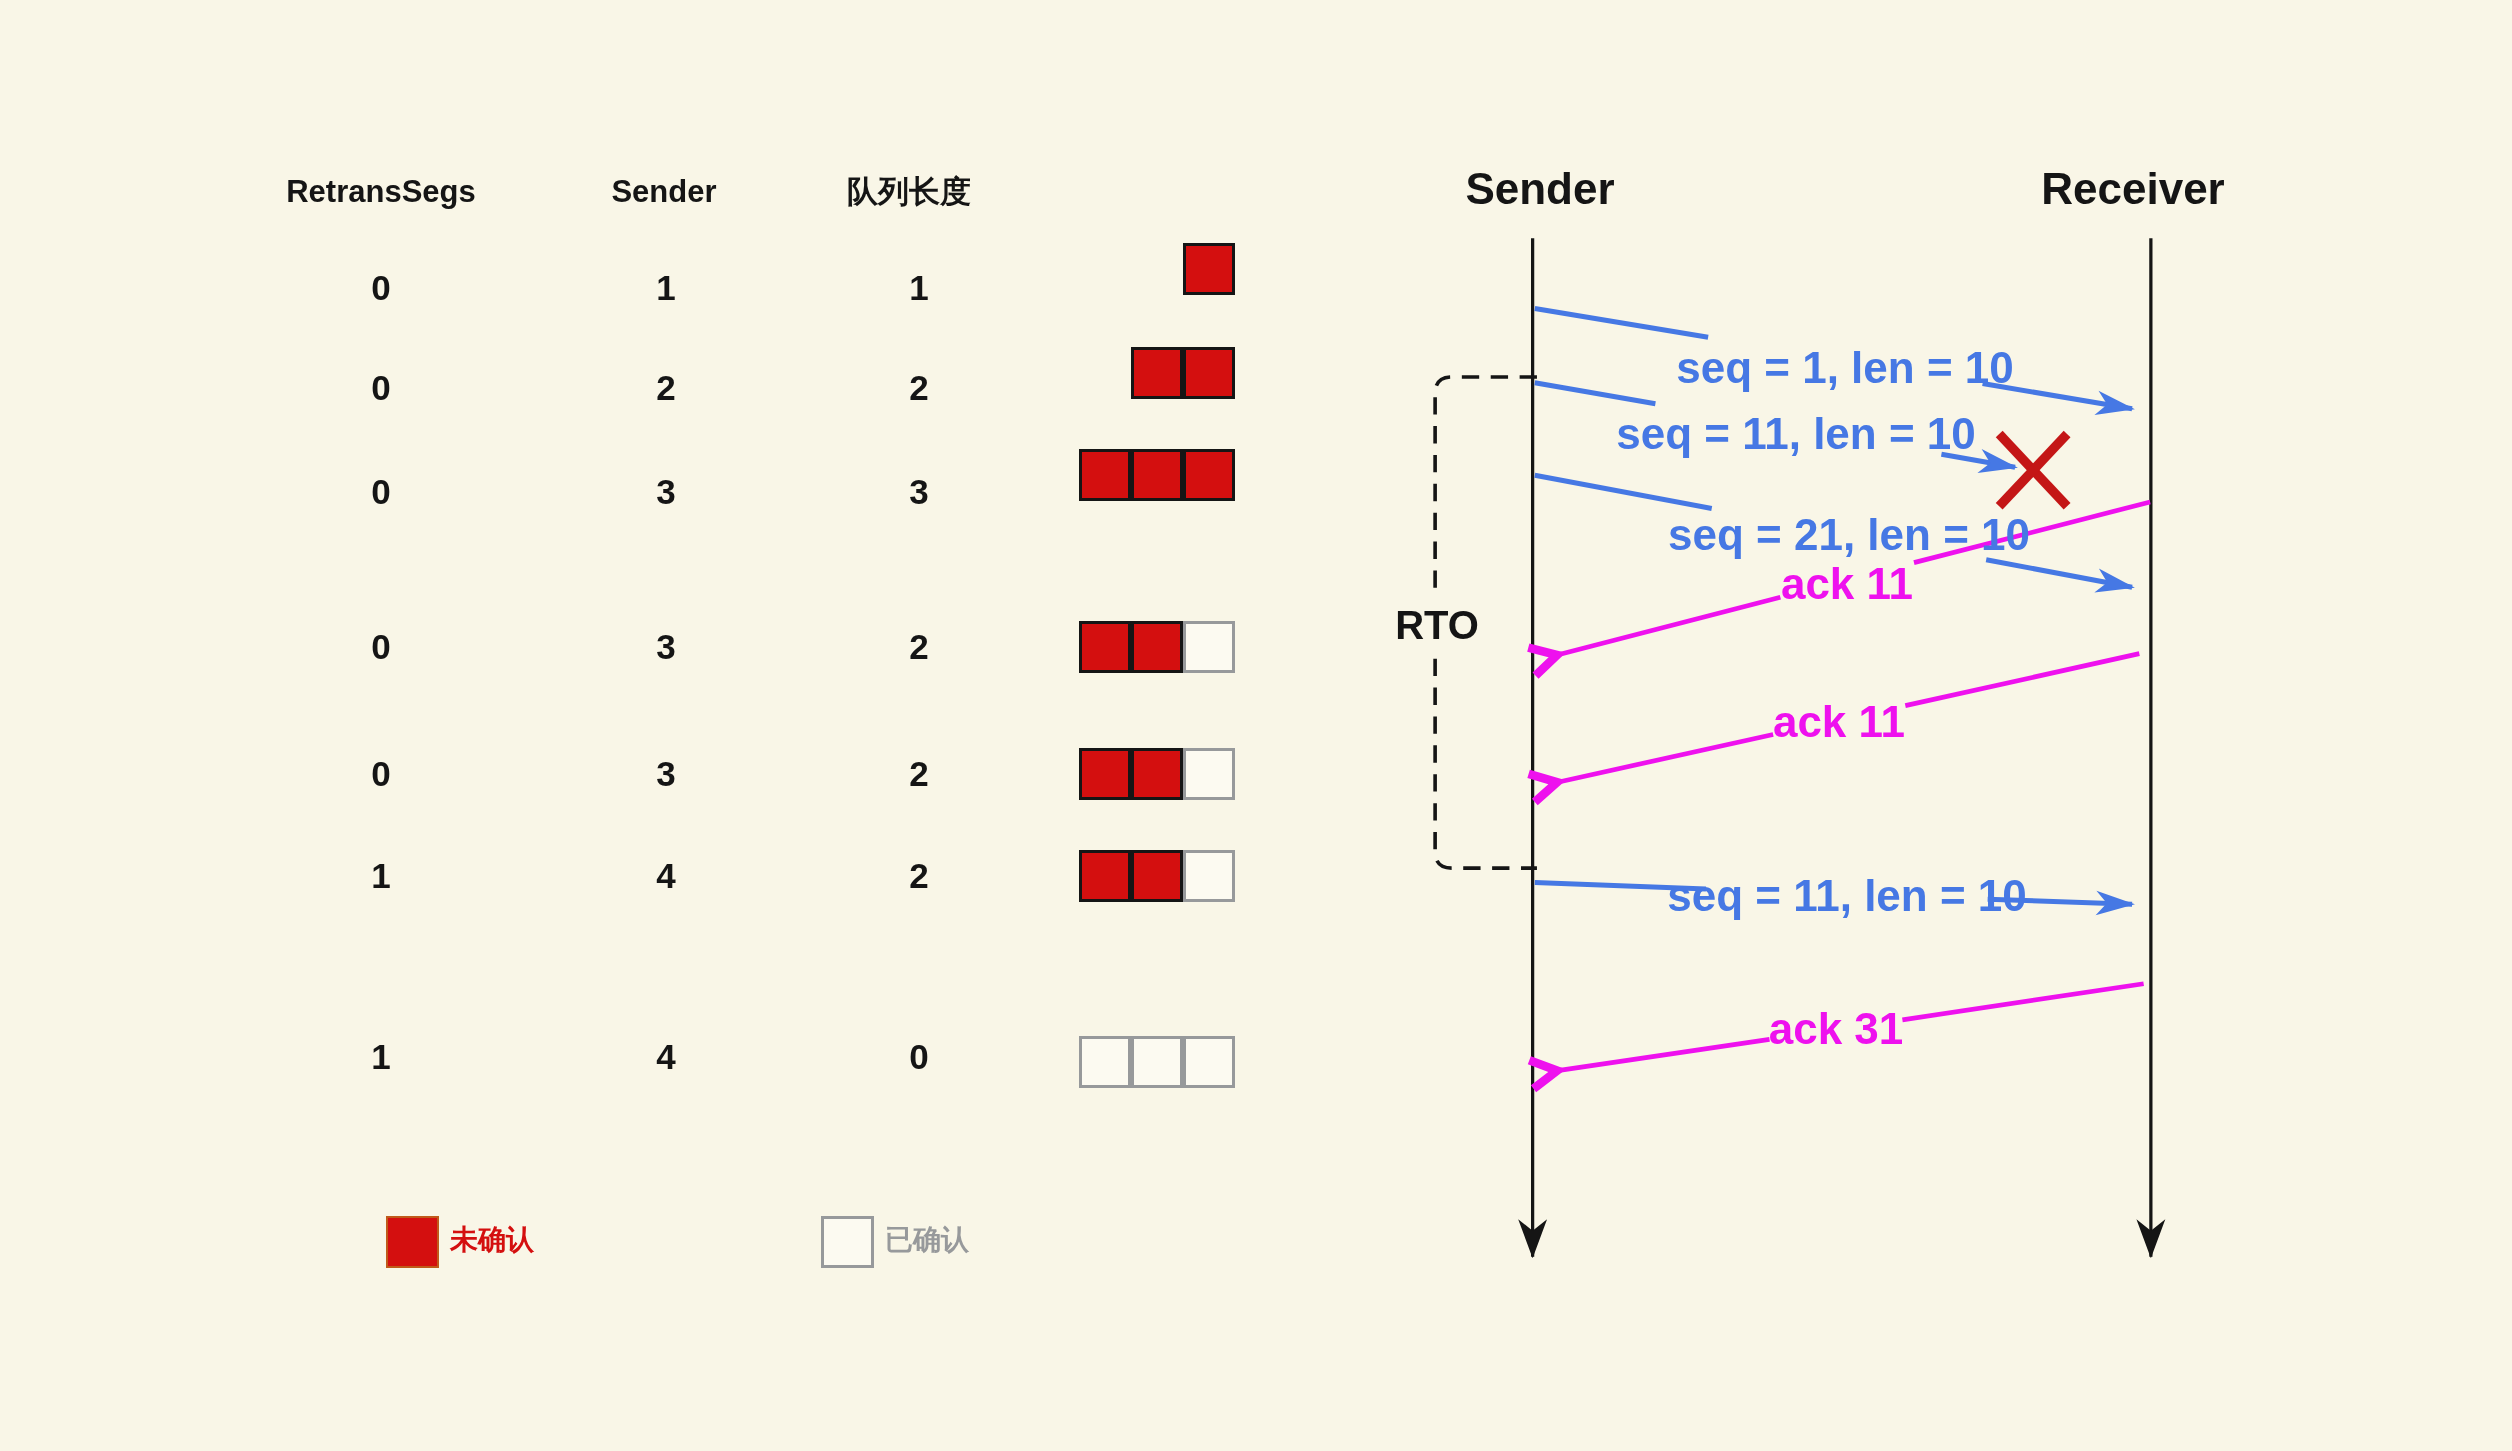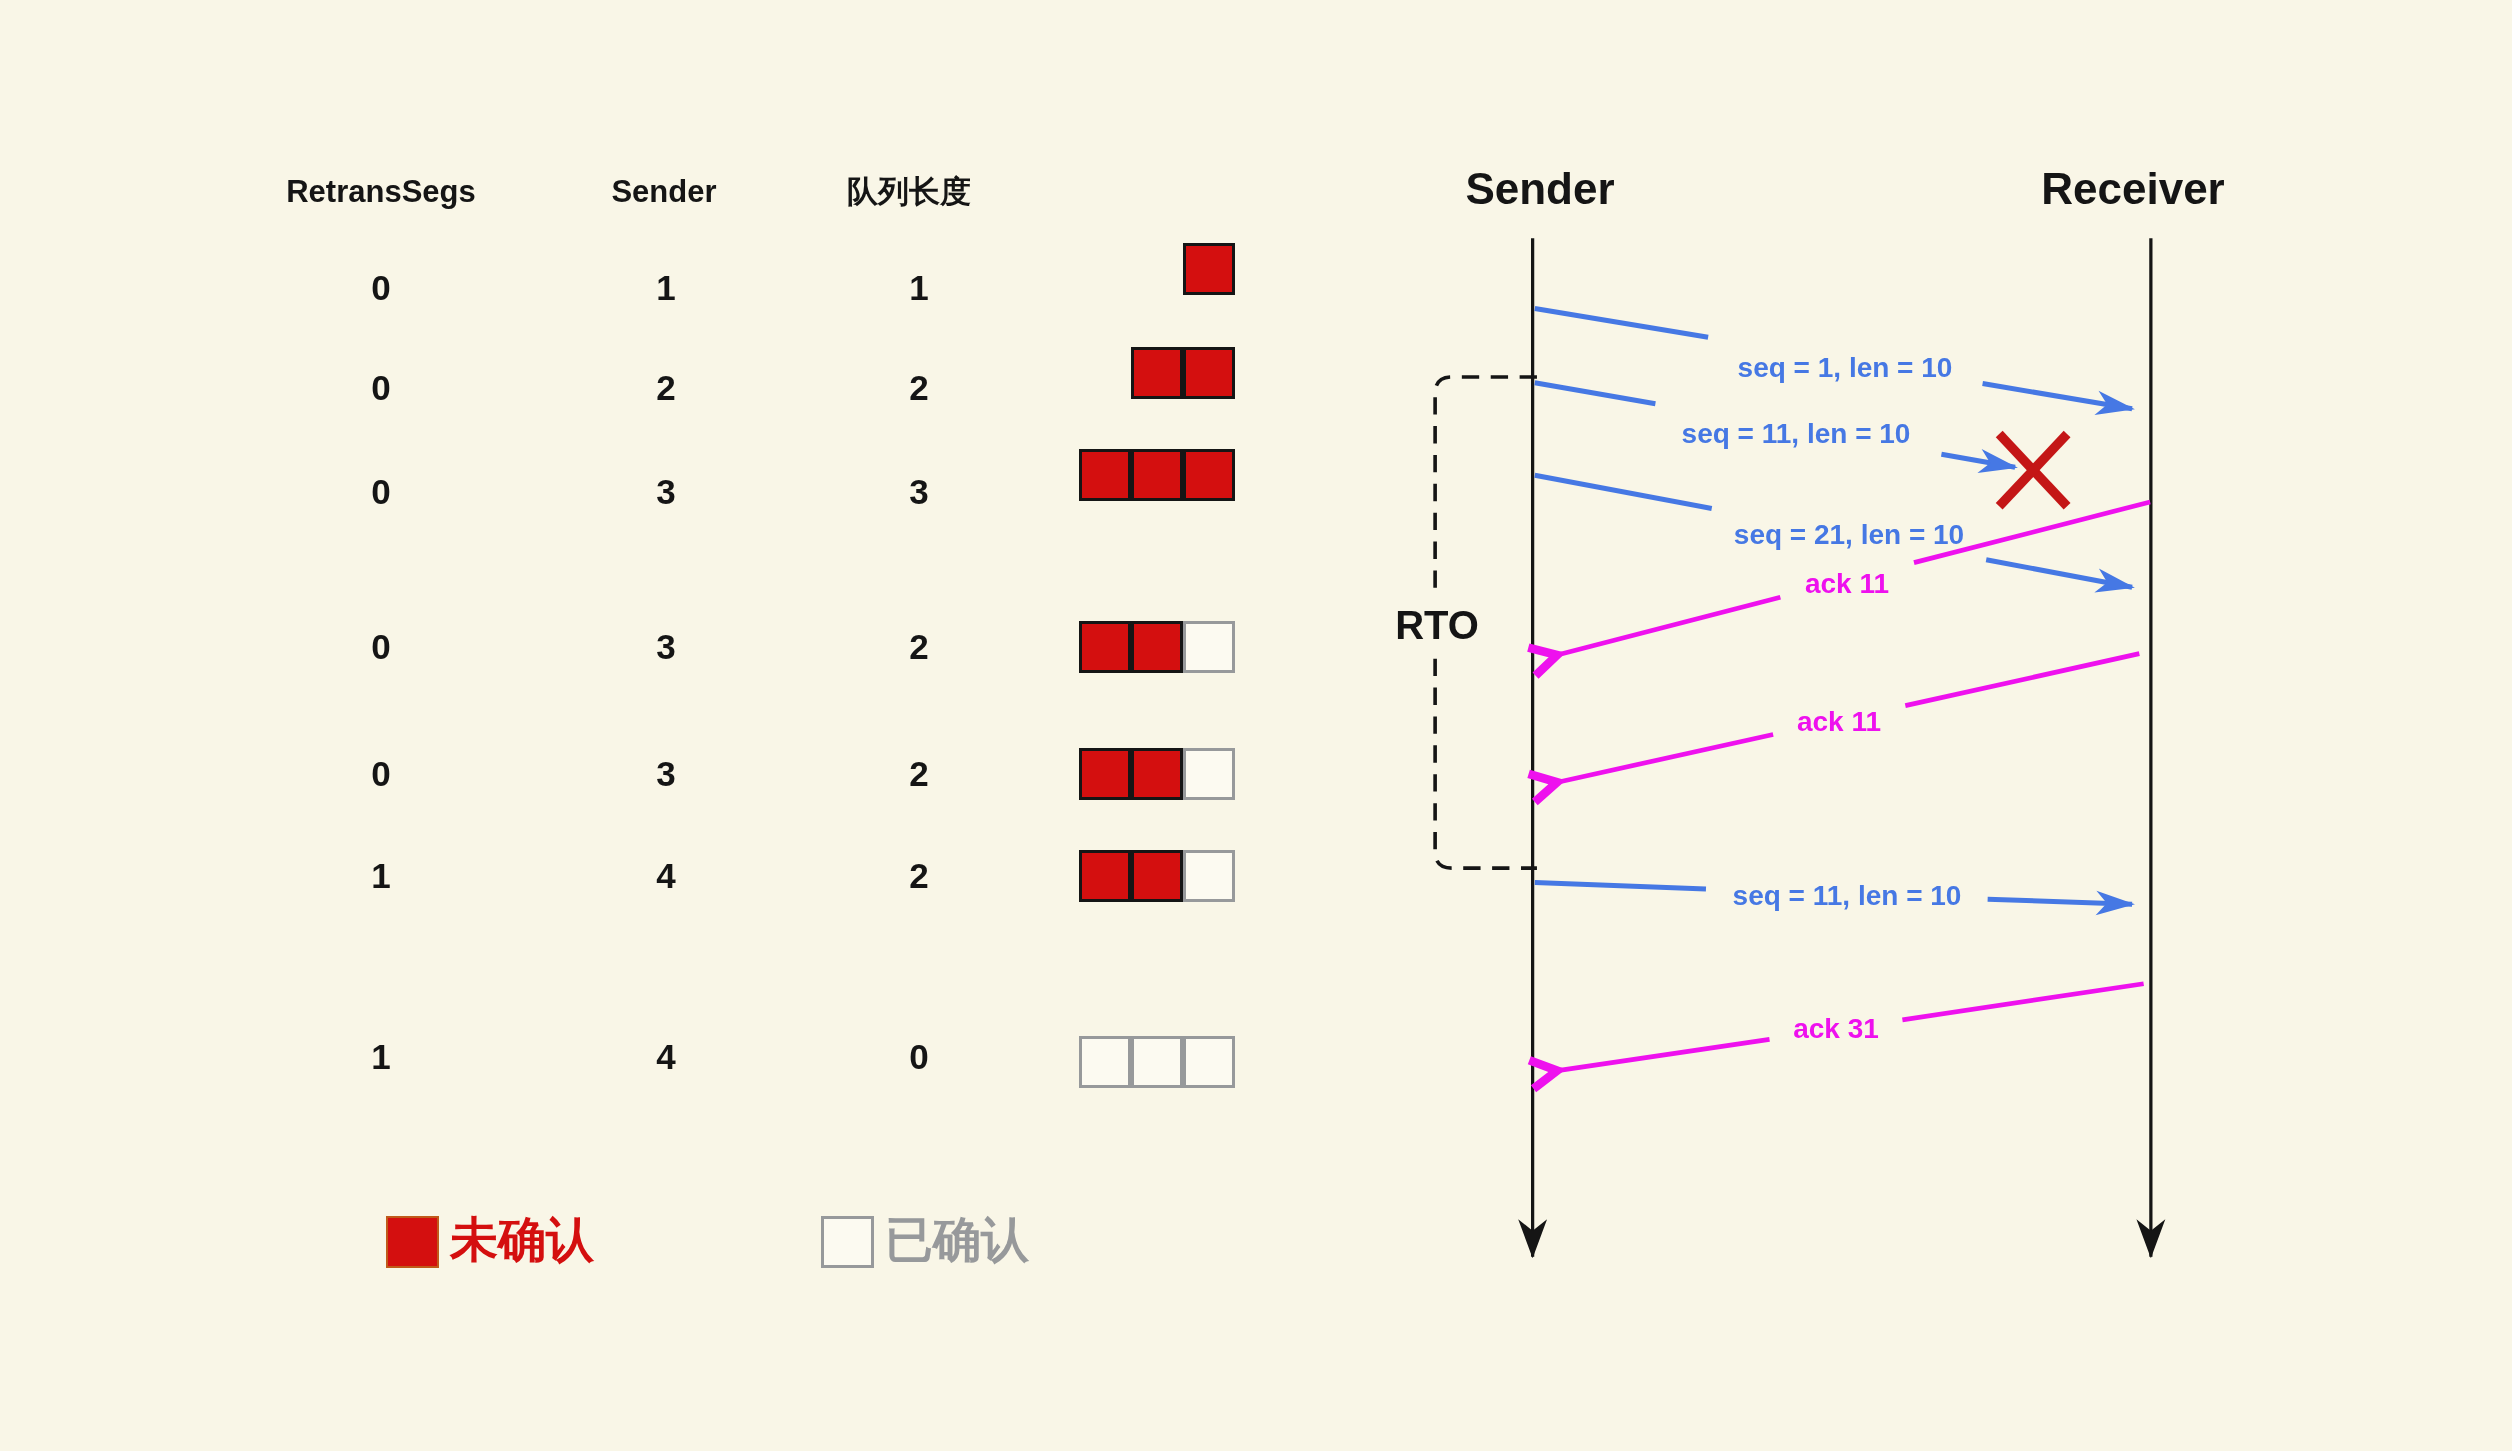--- a/index.html
+++ b/index.html
@@ -14,28 +14,28 @@
     background:var(--bg);
     font-family:"Liberation Sans","DejaVu Sans",sans-serif;font-weight:bold;color:var(--ink);
   }
   #stage{position:absolute;inset:0}
   svg.lines{position:absolute;left:0;top:0;width:2512px;height:1451px;pointer-events:none}
   .hdr{position:absolute;transform:translate(-50%,-50%);font-size:31px;white-space:nowrap}
   .hdr.big{font-size:44px}
   .num{position:absolute;transform:translate(-50%,-50%);font-size:35px}
   .qbox{position:absolute;width:52px;height:52px;border:3.6px solid var(--ink);background:var(--red)}
   .qbox.acked{border-color:var(--gray);background:var(--acked-fill)}
-  .msg{position:absolute;transform:translate(-50%,-50%);font-size:28px;white-space:nowrap}
+  .msg{position:absolute;transform:translate(-50%,-50%);font-size:44px;white-space:nowrap}
   .msg.data{color:var(--blue)}
   .msg.ack{color:var(--magenta)}
   .rto{position:absolute;transform:translate(-50%,-50%);font-size:40px;color:var(--ink)}
   .lgbox{position:absolute;width:53px;height:52px}
   .lgbox.unacked{background:var(--red);border:2.2px solid var(--legend-red-border)}
   .lgbox.acked{background:var(--acked-fill);border:3.6px solid var(--gray)}
-  .lglabel{position:absolute;transform:translate(0,-50%);font-size:48px;white-space:nowrap}
+  .lglabel{position:absolute;transform:translate(0,-50%);font-size:28px;white-space:nowrap}
   .lglabel.unacked{color:var(--red)}
   .lglabel.acked{color:var(--gray)}
 </style>
 </head>
 <body>
 
 <div id="stage">
 
   <svg class="lines" viewBox="0 0 3478 2009">
     <defs>

